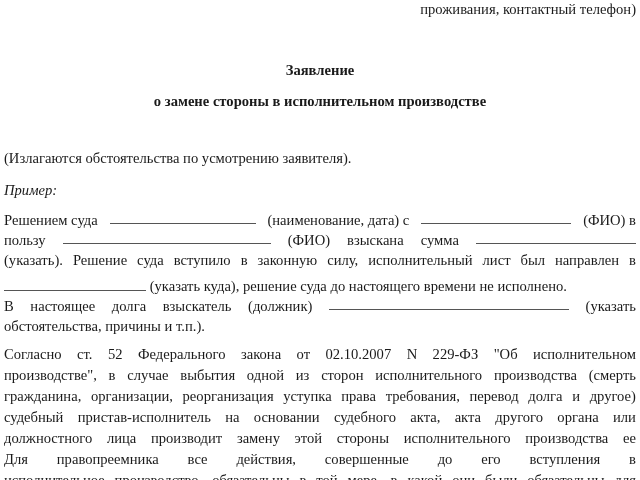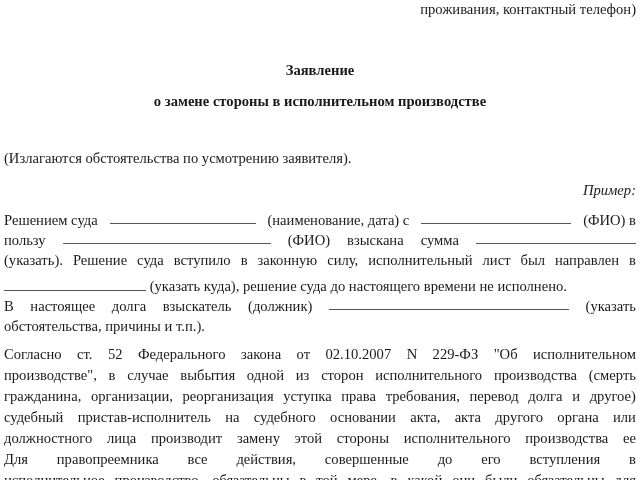--- a/index.html
+++ b/index.html
@@ -3,21 +3,21 @@
 <meta charset="utf-8">
 <style>
   html, body { margin:0; padding:0; background:#ffffff; }
   body { width:640px; height:480px; overflow:hidden; position:relative;
          font-family:"Liberation Serif", "DejaVu Serif", serif; color:#1a1a1a; font-size:14.6px; }
   .line { position:absolute; left:4px; right:4px; white-space:nowrap; line-height:20px; }
   .just { display:flex; justify-content:space-between; align-items:flex-start; }
   .center { text-align:center; }
   .right { text-align:right; }
   .bold { font-weight:bold; }
-  .italic { font-style:italic;text-align:right; }
+  .italic { font-style:italic; }
   .blank { display:inline-block; border-bottom:1px solid #555; height:13px; vertical-align:baseline; }
 </style>
 </head>
 <body>
 
 <div class="line right" style="top:-1px; right:4px;">проживания, контактный телефон)</div>
 
 <div class="line center bold" style="top:60px;text-align:center;">Заявление</div>
 <div class="line center bold" style="top:91px;">о замене стороны в исполнительном производстве</div>
 
@@ -104,22 +104,22 @@
       <span>требования,</span>
       <span>перевод</span>
       <span>долга</span>
       <span>и</span>
       <span>другое)</span>
     </div>
     <div class="line just" style="top: 407px;">
       <span>судебный</span>
       <span>пристав-исполнитель</span>
       <span>на</span>
+      <span>основании</span>
       <span>судебного</span>
-      <span>основании</span>
       <span>акта,</span>
       <span>акта</span>
       <span>другого</span>
       <span>органа</span>
       <span>или</span>
     </div>
     <div class="line just" style="top: 428px;">
       <span>должностного</span>
       <span>лица</span>
       <span>производит</span>

